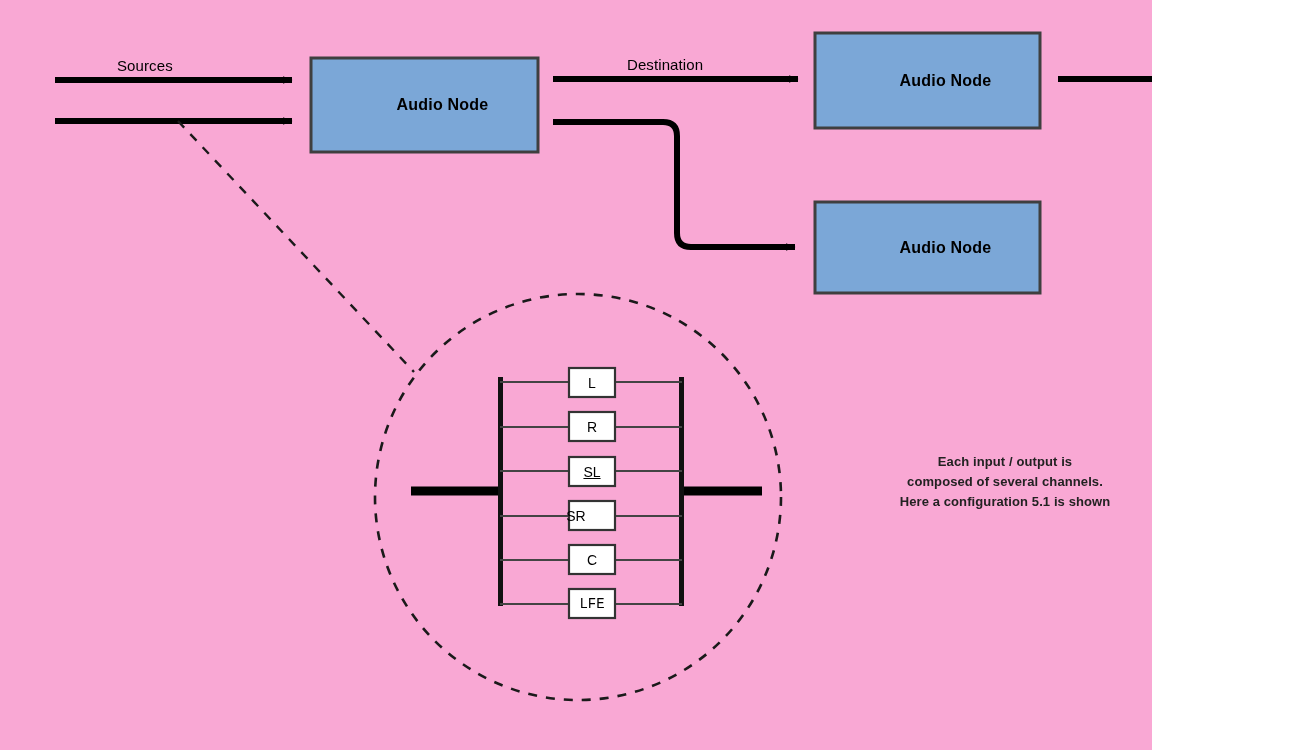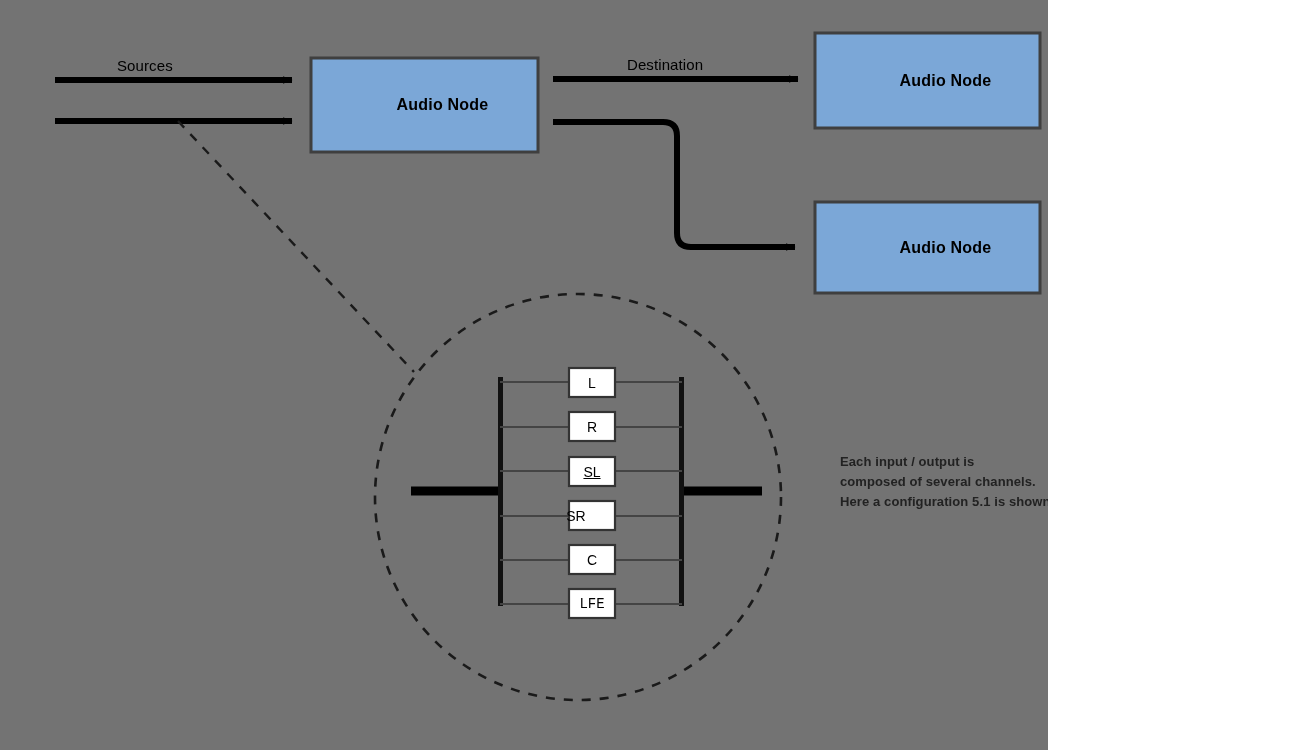--- a/index.html
+++ b/index.html
@@ -7,24 +7,25 @@
     margin: 0;
     padding: 0;
     background: #ffffff;
   }
   body {
     font-family: "Liberation Sans", sans-serif;
     -webkit-font-smoothing: antialiased;
   }
   #diagram-root {
     position: relative;
-    width: 1048px;
+    width: 1152px;
     height: 750px;
-    background: #737373;
+    background: #f9a8d4;
     overflow: hidden;
+    text-align: center;
   }
   #diagram-canvas {
     position: absolute;
     left: 0;
     top: 0;
     width: 1308px;
     height: 750px;
   }
   
   .lbl {

